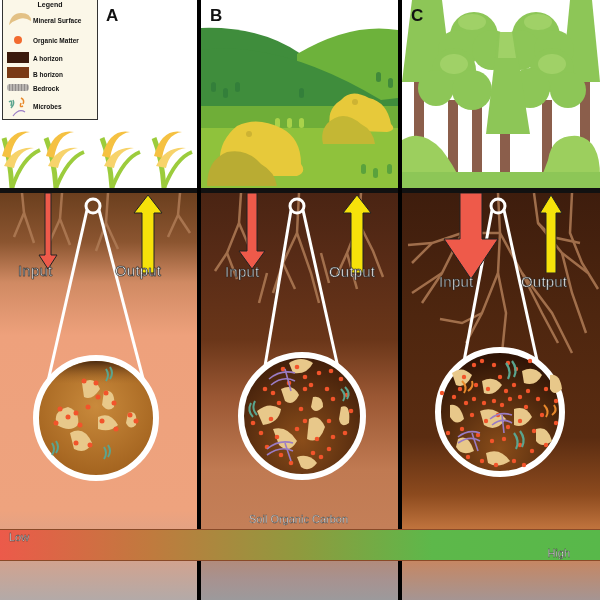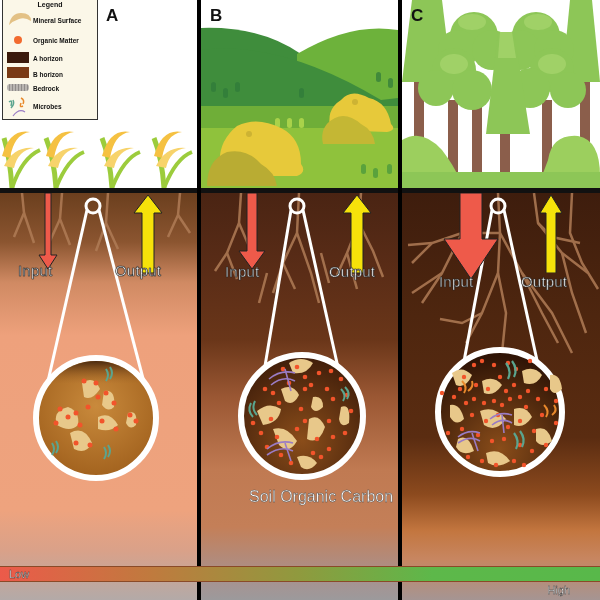--- a/index.html
+++ b/index.html
@@ -15,24 +15,24 @@
     .soil-a { background: linear-gradient(180deg, #6b3f1e 0%, #8b5530 12%, #d08a63 22%, #eea17c 35%, #eea37e 78%, #d9a189 88%, #b3aaa8 100%); }
     .soil-b { background: linear-gradient(180deg, #4a2413 0%, #5b2d17 20%, #6a3619 36%, #9a5733 50%, #c07a52 68%, #c47f58 82%, #a79290 95%, #9c9a9c 100%); }
     .soil-c { background: linear-gradient(180deg, #3e1d0d 0%, #4e260f 30%, #5a2c11 60%, #8c4a1e 74%, #c3763f 83%, #c78661 90%, #a59593 100%); }
     .panel-letter { position: absolute; top: 6px; font-size: 17px; font-weight: bold; color: #111; }
     svg { display: block; }
     .legend { position: absolute; left: 2px; top: 0; width: 96px; height: 120px; background: #fbf7e8; border: 1px solid #333; border-top: none; }
     .legend-title { position: absolute; left: 0; top: 1px; width: 100%; text-align: center; font-size: 7px; font-weight: bold; color: #111; }
     .legend-row { position: absolute; left: 30px; font-size: 6.5px; font-weight: bold; color: #111; white-space: nowrap; }
     .legend-swatch { position: absolute; left: 4px; }
     .label { position: absolute; font-size: 15px; color: #fff; -webkit-text-stroke: 0.6px #333; text-shadow: 0 0 1px #000; letter-spacing: 0.2px; }
-    .scale-bar { position: absolute; left: 0; top: 529px; width: 600px; height: 16px; background: linear-gradient(90deg, #ec5a4a 0%, #c07a3e 25%, #8f9a3e 50%, #5db84a 72%, #58b84a 100%); border-top: 1px solid #8a4a28; border-bottom: 1px solid #8a4a28; margin-top: 37px; }
+    .scale-bar { position: absolute; left: 0; top: 529px; width: 600px; height: 32px; background: linear-gradient(90deg, #ec5a4a 0%, #c07a3e 25%, #8f9a3e 50%, #5db84a 72%, #58b84a 100%); border-top: 1px solid #8a4a28; border-bottom: 1px solid #8a4a28; }
     .scale-low { position: absolute; left: 9px; top: 1px; font-size: 11px; color: #fff; -webkit-text-stroke: 0.4px #333; }
     .scale-high { position: absolute; right: 30px; top: 17px; font-size: 11px; color: #fff; -webkit-text-stroke: 0.4px #333; }
-    .scale-title { position: absolute; left: 249px; top: 488px; font-size: 16px; color: #fff; -webkit-text-stroke: 0.4px #444; }
+    .scale-title { position: absolute; left: 249px; top: 513px; font-size: 11px; color: #fff; -webkit-text-stroke: 0.4px #444; }
     .divider { position: absolute; top: 0; width: 4px; height: 600px; background: #000; }
     .hdiv { position: absolute; left: 0; top: 188px; width: 600px; height: 5px; background: #111; }
   </style>
 </head>
 <body>
 
 <div class="stage">
 
   <div class="panel panel-a">
     <div class="sky">

